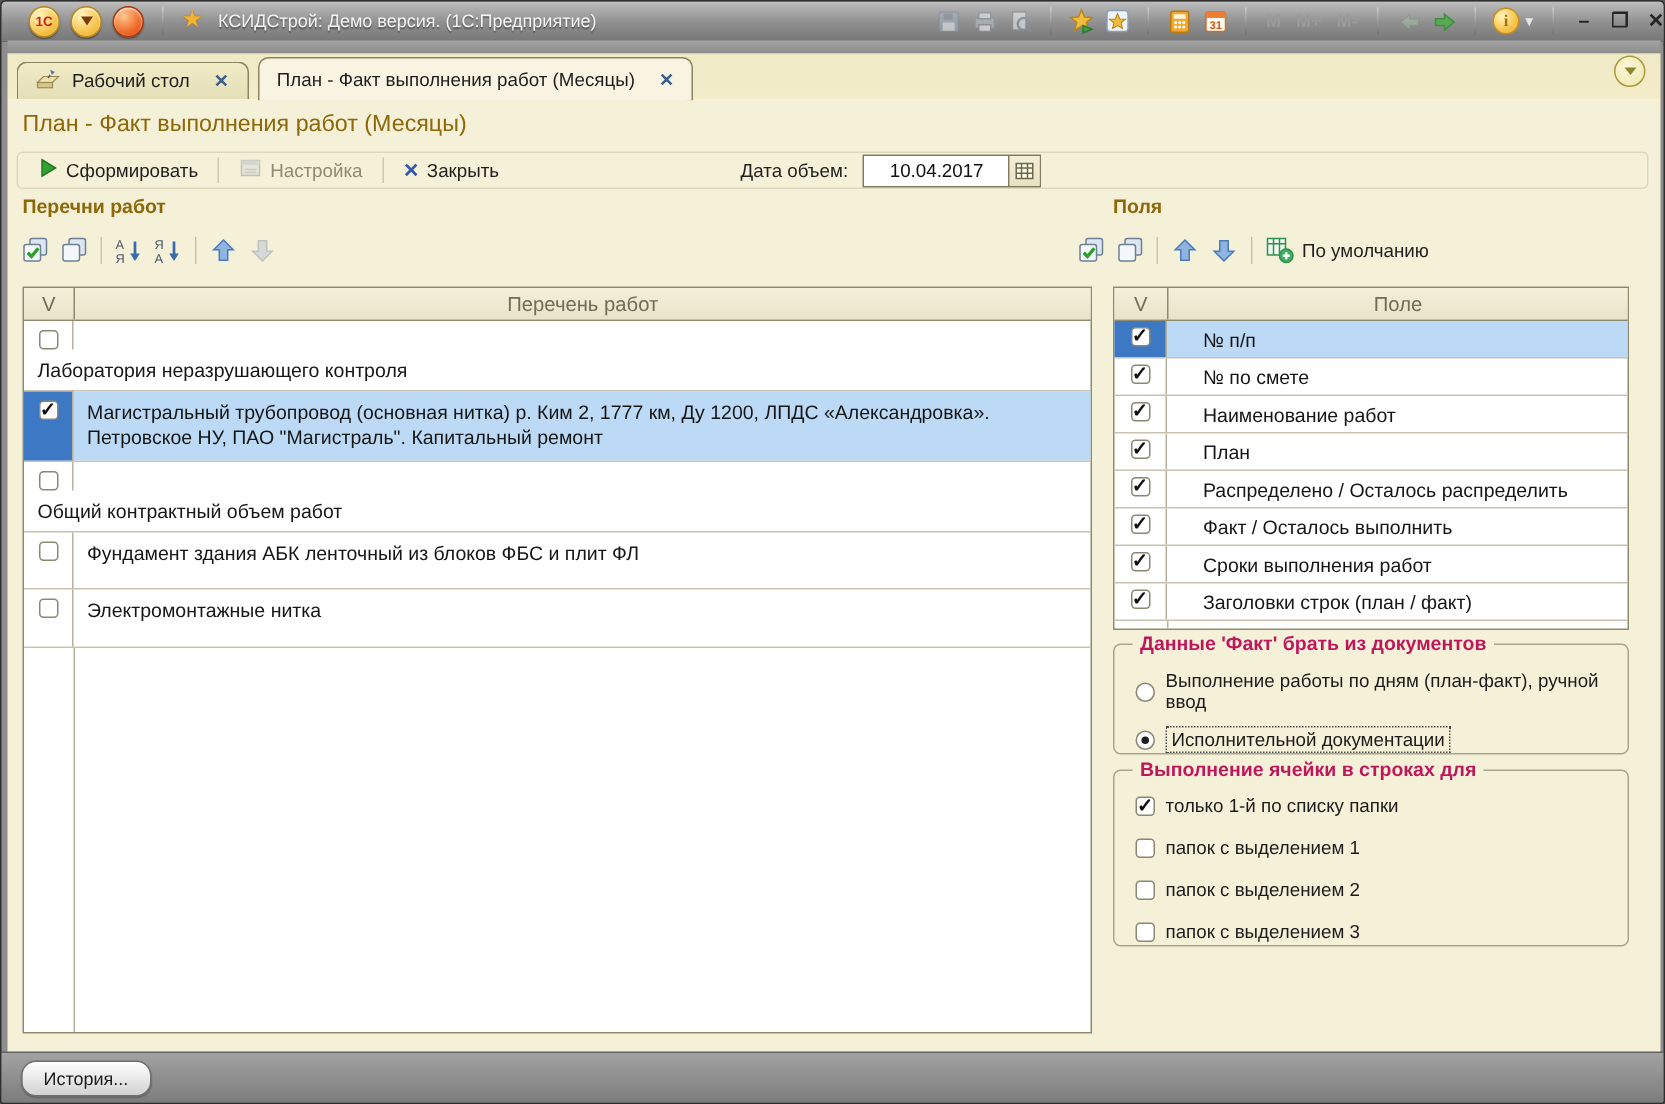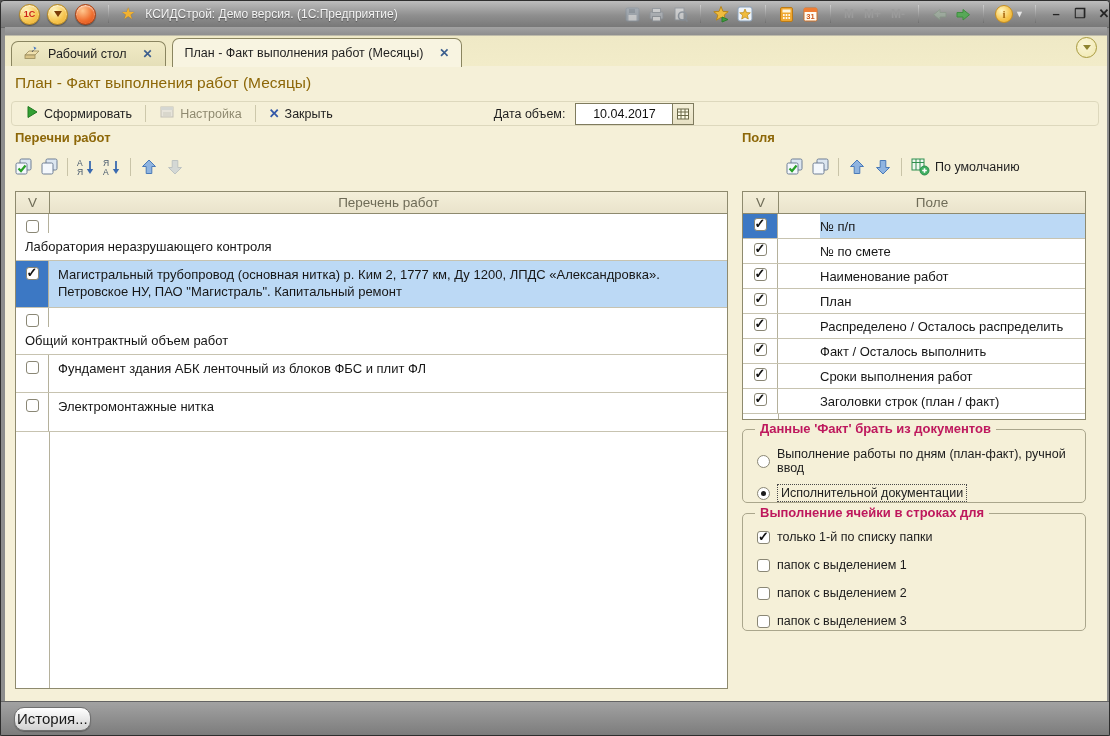--- a/index.html
+++ b/index.html
@@ -79,37 +79,37 @@
   .wl .cell-check,.wl .th-check,.wl .filler-check{width:33px;min-width:33px;}
   .wl .trow:nth-child(2){min-height:40px;flex-direction:column;}
   .wl .trow:nth-child(3){min-height:46px;}
   .wl .trow:nth-child(4){min-height:33px;flex-direction:column;}
   .wl .trow:nth-child(5){min-height:37px;}
   .wl .trow:nth-child(6){min-height:38px;}
   
   .fl .cell-check,.fl .th-check,.fl .filler-check{width:35px;min-width:35px;}
   .fl .trow{height:25px;box-sizing:border-box;}
   .fl .cell-check{padding-top:4px;}
-  .fl .cell-text{padding:4px 0;margin-left:42px;}
+  .fl .cell-text{padding:4px 24px;}
   .th-name{flex:1;}
   
   .cb{width:13px;height:13px;border:1px solid #8a8775;border-radius:3px;background:#fff;position:relative;display:inline-block;box-sizing:border-box;flex:none;}
   .cb.checked::after{content:"✓";position:absolute;left:0px;top:-3px;font-size:13px;font-weight:bold;color:#111;}
   .radio{width:13px;height:13px;border:1px solid #8a8775;border-radius:50%;background:#fff;position:relative;display:inline-block;box-sizing:border-box;flex:none;}
   .radio.selected::after{content:"";position:absolute;left:3px;top:3px;width:5px;height:5px;border-radius:50%;background:#1d1d1d;}
   
   .groupbox{position:absolute;border:1px solid #aaa68c;border-radius:5px;box-sizing:border-box;}
   .gb-legend{position:absolute;top:-9px;left:12px;background:#f5f0d8;padding:0 5px;font-size:13px;font-weight:bold;color:#be185d;white-space:nowrap;}
   .gb-option{display:flex;align-items:center;gap:7px;font-size:12.5px;color:#1c1c1c;margin:0 0 0 14px;}
   .focus-dotted{border:1px dotted #4a4a4a;padding:1px 3px;}
   
   .statusbar{position:absolute;left:0;bottom:0;width:100%;height:33px;
              background:linear-gradient(#a2a2a2,#7c7c7c);border-top:1px solid #636363;display:flex;align-items:center;}
-  .history-btn{margin-left:13px;height:22px;padding:0 2px;border:1px solid #6f6f6f;border-radius:10px;
-               background:linear-gradient(#ffffff,#d2d2d2);font-size:15px;color:#1a1a1a;
+  .history-btn{margin-left:13px;height:22px;padding:0 14px;border:1px solid #6f6f6f;border-radius:10px;
+               background:linear-gradient(#ffffff,#d2d2d2);font-size:12px;color:#1a1a1a;
                display:flex;align-items:center;box-shadow:0 1px 1px rgba(0,0,0,.25);}
 </style>
 </head>
 <body>
 
 <div class="window">
 
   <div class="titlebar">
     <div class="tb-left">
       <div class="circle-btn circle-yellow">
@@ -356,21 +356,21 @@
         <div class="cell-text">Электромонтажные нитка</div>
       </div>
       <div class="row-filler">
           <div class="filler-check"></div>
           <div style="flex:1"></div>
         </div>
     </div>
 
     <div class="section-title" style="left:737px;top:64px;">Поля</div>
 
-    <div class="iconbar" style="left:779px;top:88px;">
+    <div class="iconbar" style="left:712px;top:88px;">
       <span class="ib-ico">
         <svg width="20" height="20" viewBox="0 0 20 20">
             <rect x="7" y="2" width="11" height="11" rx="1.5" fill="#dce6f0" stroke="#6f7f95"></rect>
             <rect x="3" y="6" width="11" height="11" rx="1.5" fill="#f4f8fc" stroke="#6f7f95"></rect>
             <path d="M5.5 11.5 L8 14 L12.5 8.5" stroke="#28a028" stroke-width="2.2" fill="none"></path>
           </svg>
       </span>
       <span class="ib-ico">
         <svg width="20" height="20" viewBox="0 0 20 20">
             <rect x="7" y="2" width="11" height="11" rx="1.5" fill="#dce6f0" stroke="#6f7f95"></rect>

